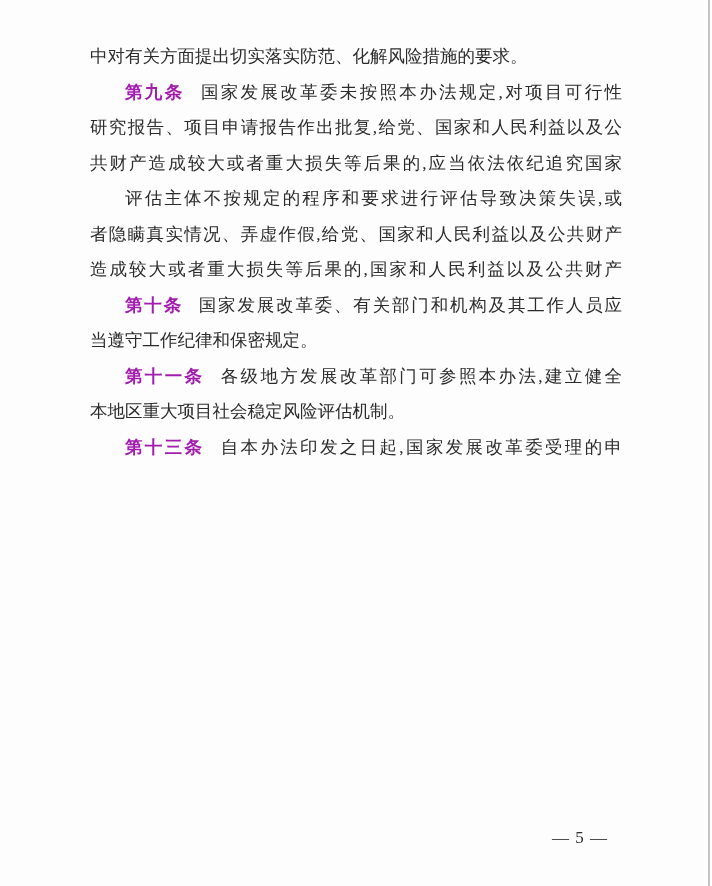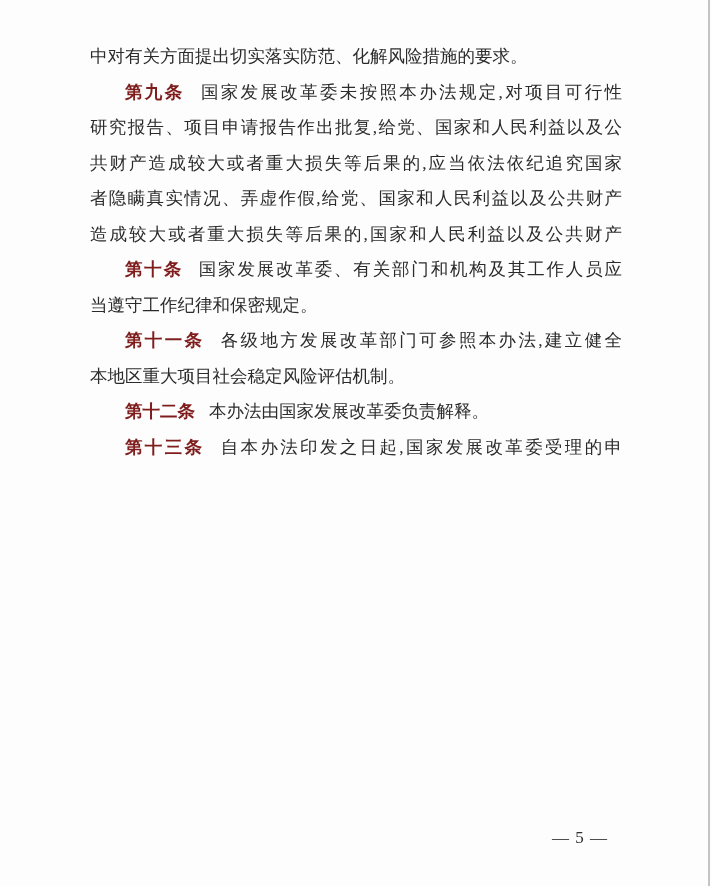--- a/index.html
+++ b/index.html
@@ -43,21 +43,21 @@
   .justify {
     text-align: justify;
     text-align-last: justify;
     text-justify: inter-character;
   }
   .indent {
     margin-left: 35px;
   }
   .lead {
     font-weight: bold;
-    color: #7f1d1d;
+    color: #a21caf;
   }
   .gap {
     display: inline-block;
     width: 14px;
   }
   .footer {
     position: absolute;
     top: 826px;
     right: 104px;
     font-size: 17px;
@@ -74,30 +74,30 @@
   <div class="scan-edge"></div>
 
   <div class="body-text">
 
     <div class="line last">中对有关方面提出切实落实防范、化解风险措施的要求。</div>
 
     <div class="line justify indent"><span class="lead">第九条</span><span class="gap"></span><span>国家发展改革委未按照本办法规定,对项目可行性</span></div>
     <div class="line justify">研究报告、项目申请报告作出批复,给党、国家和人民利益以及公</div>
     <div class="line justify">共财产造成较大或者重大损失等后果的,应当依法依纪追究国家</div>
 
+    <div class="line justify indent">评估主体不按规定的程序和要求进行评估导致决策失误,或</div>
     <div class="line justify">者隐瞒真实情况、弄虚作假,给党、国家和人民利益以及公共财产</div>
     <div class="line justify">造成较大或者重大损失等后果的,国家和人民利益以及公共财产</div>
 
     <div class="line justify indent"><span class="lead">第十条</span><span class="gap"></span><span>国家发展改革委、有关部门和机构及其工作人员应</span></div>
     <div class="line last">当遵守工作纪律和保密规定。</div>
 
     <div class="line justify indent"><span class="lead">第十一条</span><span class="gap"></span><span>各级地方发展改革部门可参照本办法,建立健全</span></div>
     <div class="line last">本地区重大项目社会稳定风险评估机制。</div>
 
-    <div class="line last indent"><span class="lead">第十二条</span><span class="gap"></span><span>本办法由国家发展改革委负责解释。</span></div>
 
     <div class="line justify indent"><span class="lead">第十三条</span><span class="gap"></span><span>自本办法印发之日起,国家发展改革委受理的申</span></div>
 
   </div>
 
   <div class="footer">— 5 —</div>
 
 </div>
 
 </body></html>

